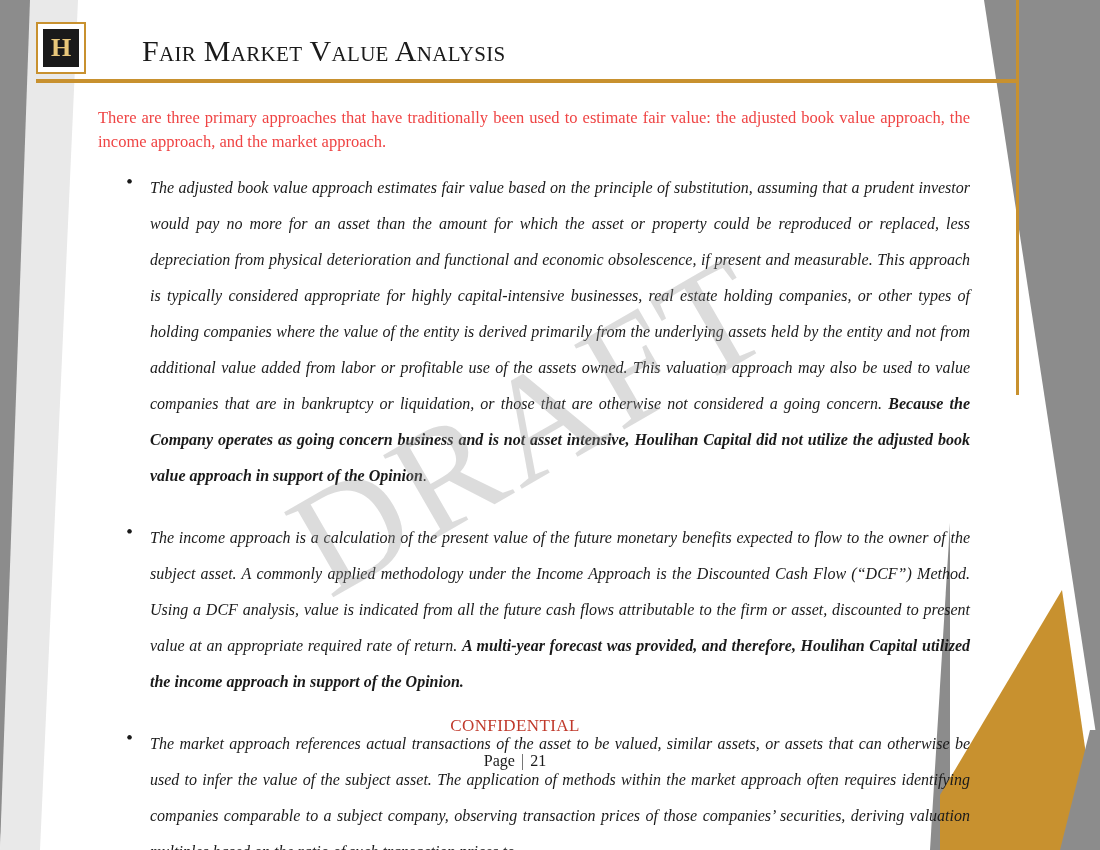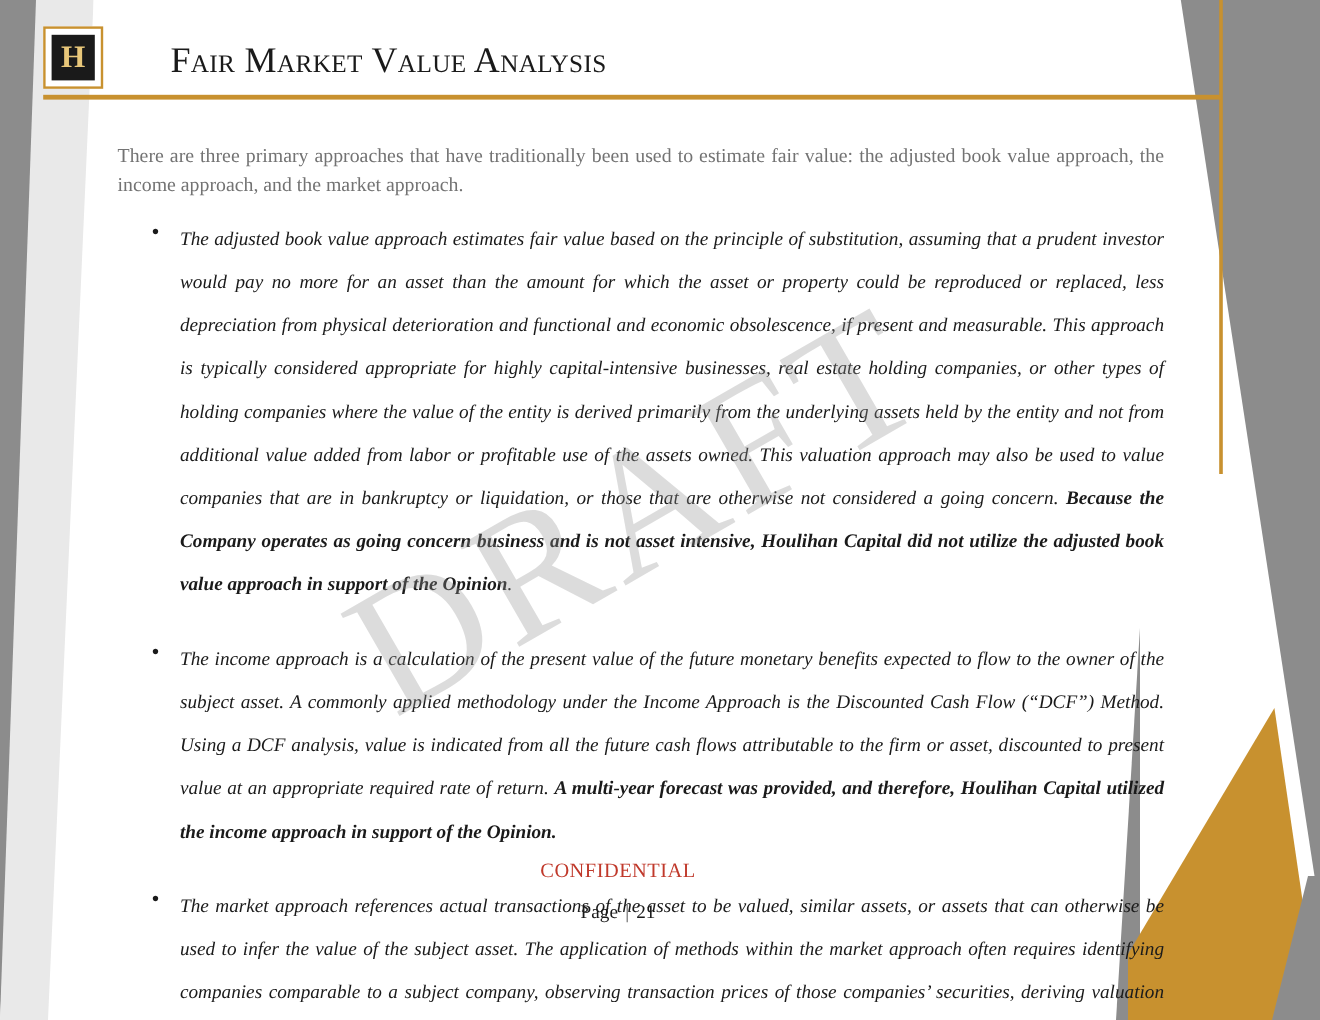--- a/index.html
+++ b/index.html
@@ -127,22 +127,22 @@
   .content {
     position: absolute;
     left: 98px;
     top: 106px;
     width: 872px;
   }
   .intro {
     font-size: 16.5px;
     line-height: 24px;
     text-align: justify;
-    color: #737373;
-    margin: 12px 0 16px 0;
+    color: #ef4444;
+    margin: 0 0 16px 0;
   }
   ul.bullets {
     list-style: none;
     margin: 0;
     padding: 0;
   }
   ul.bullets > li {
     position: relative;
     padding-left: 52px;
     margin-bottom: 26px;

